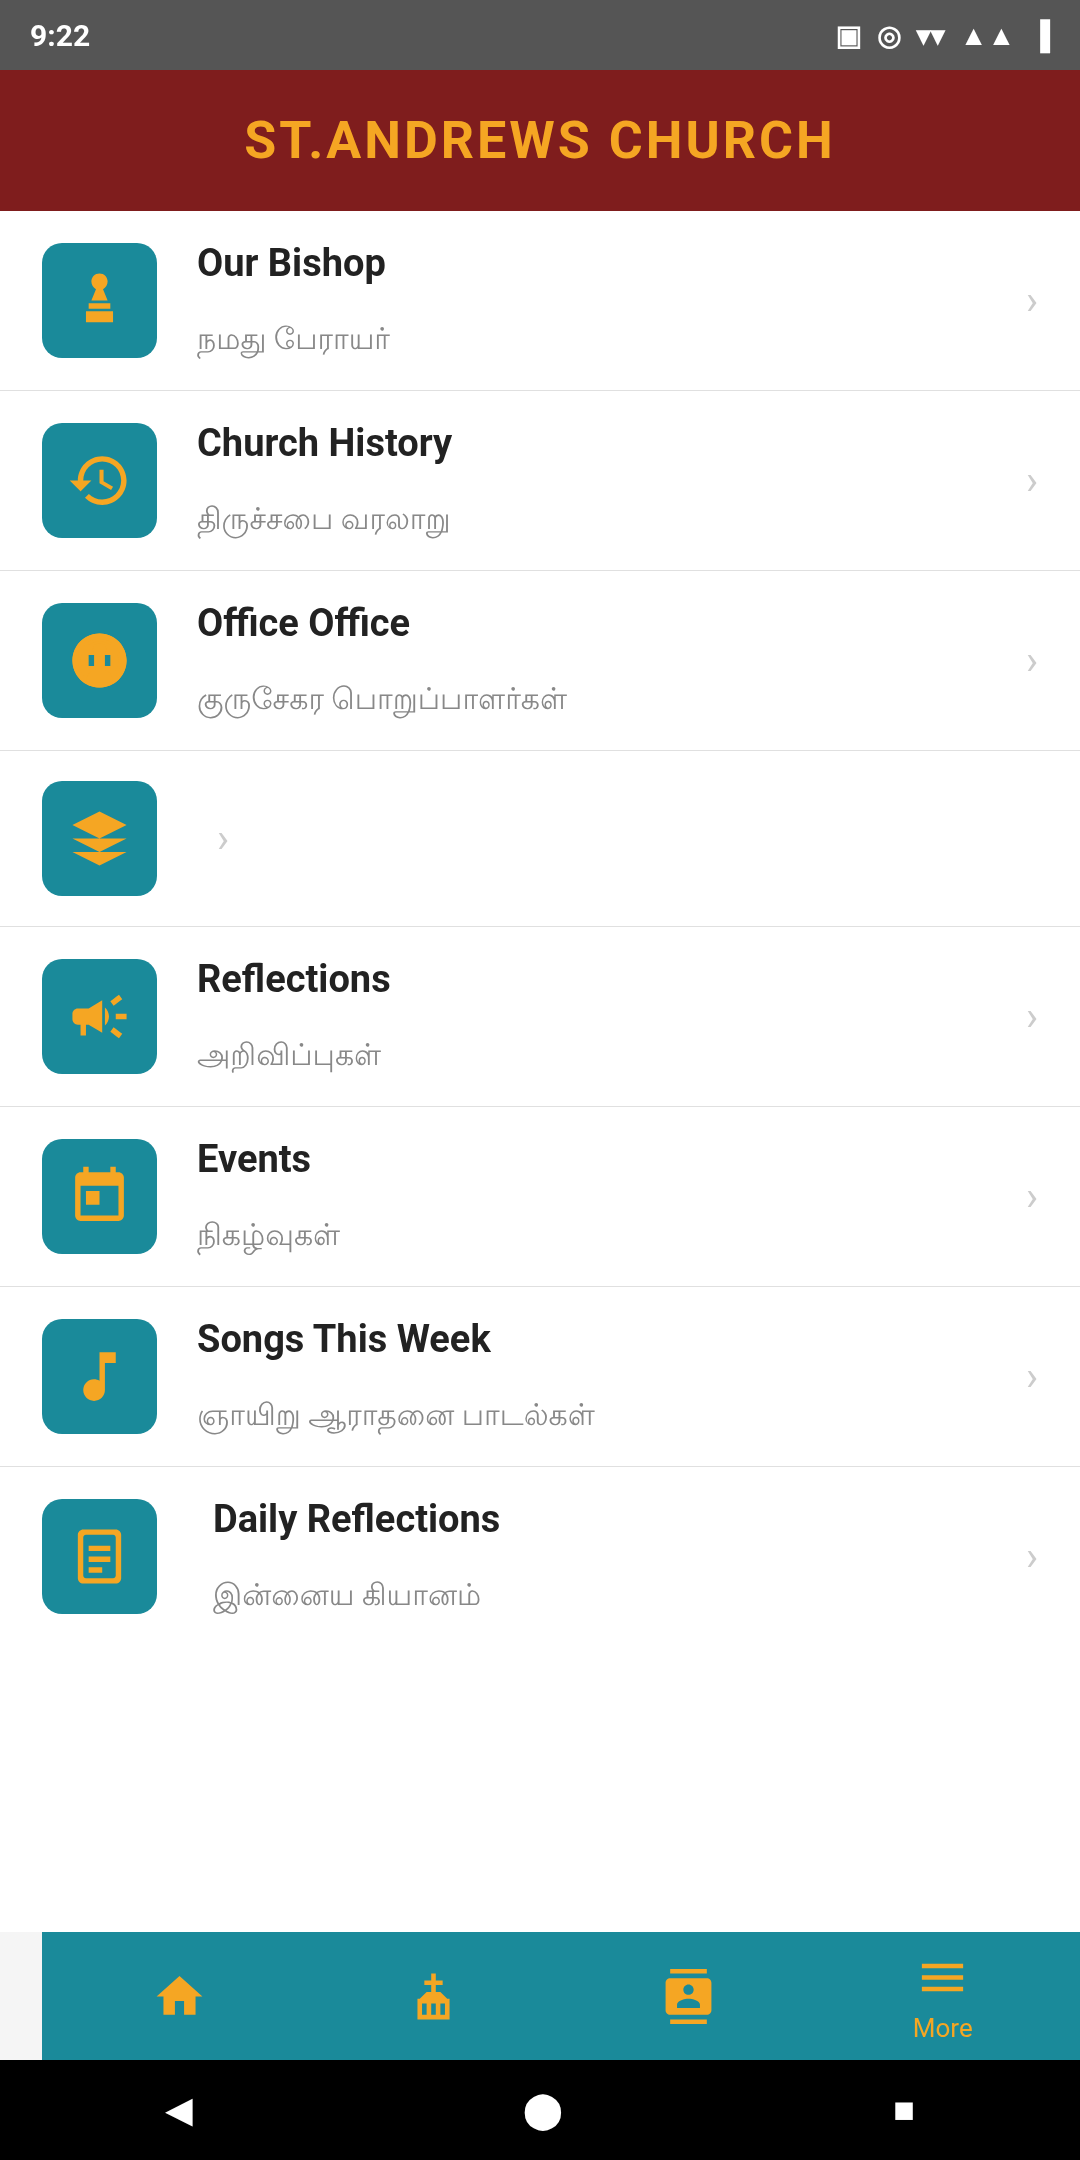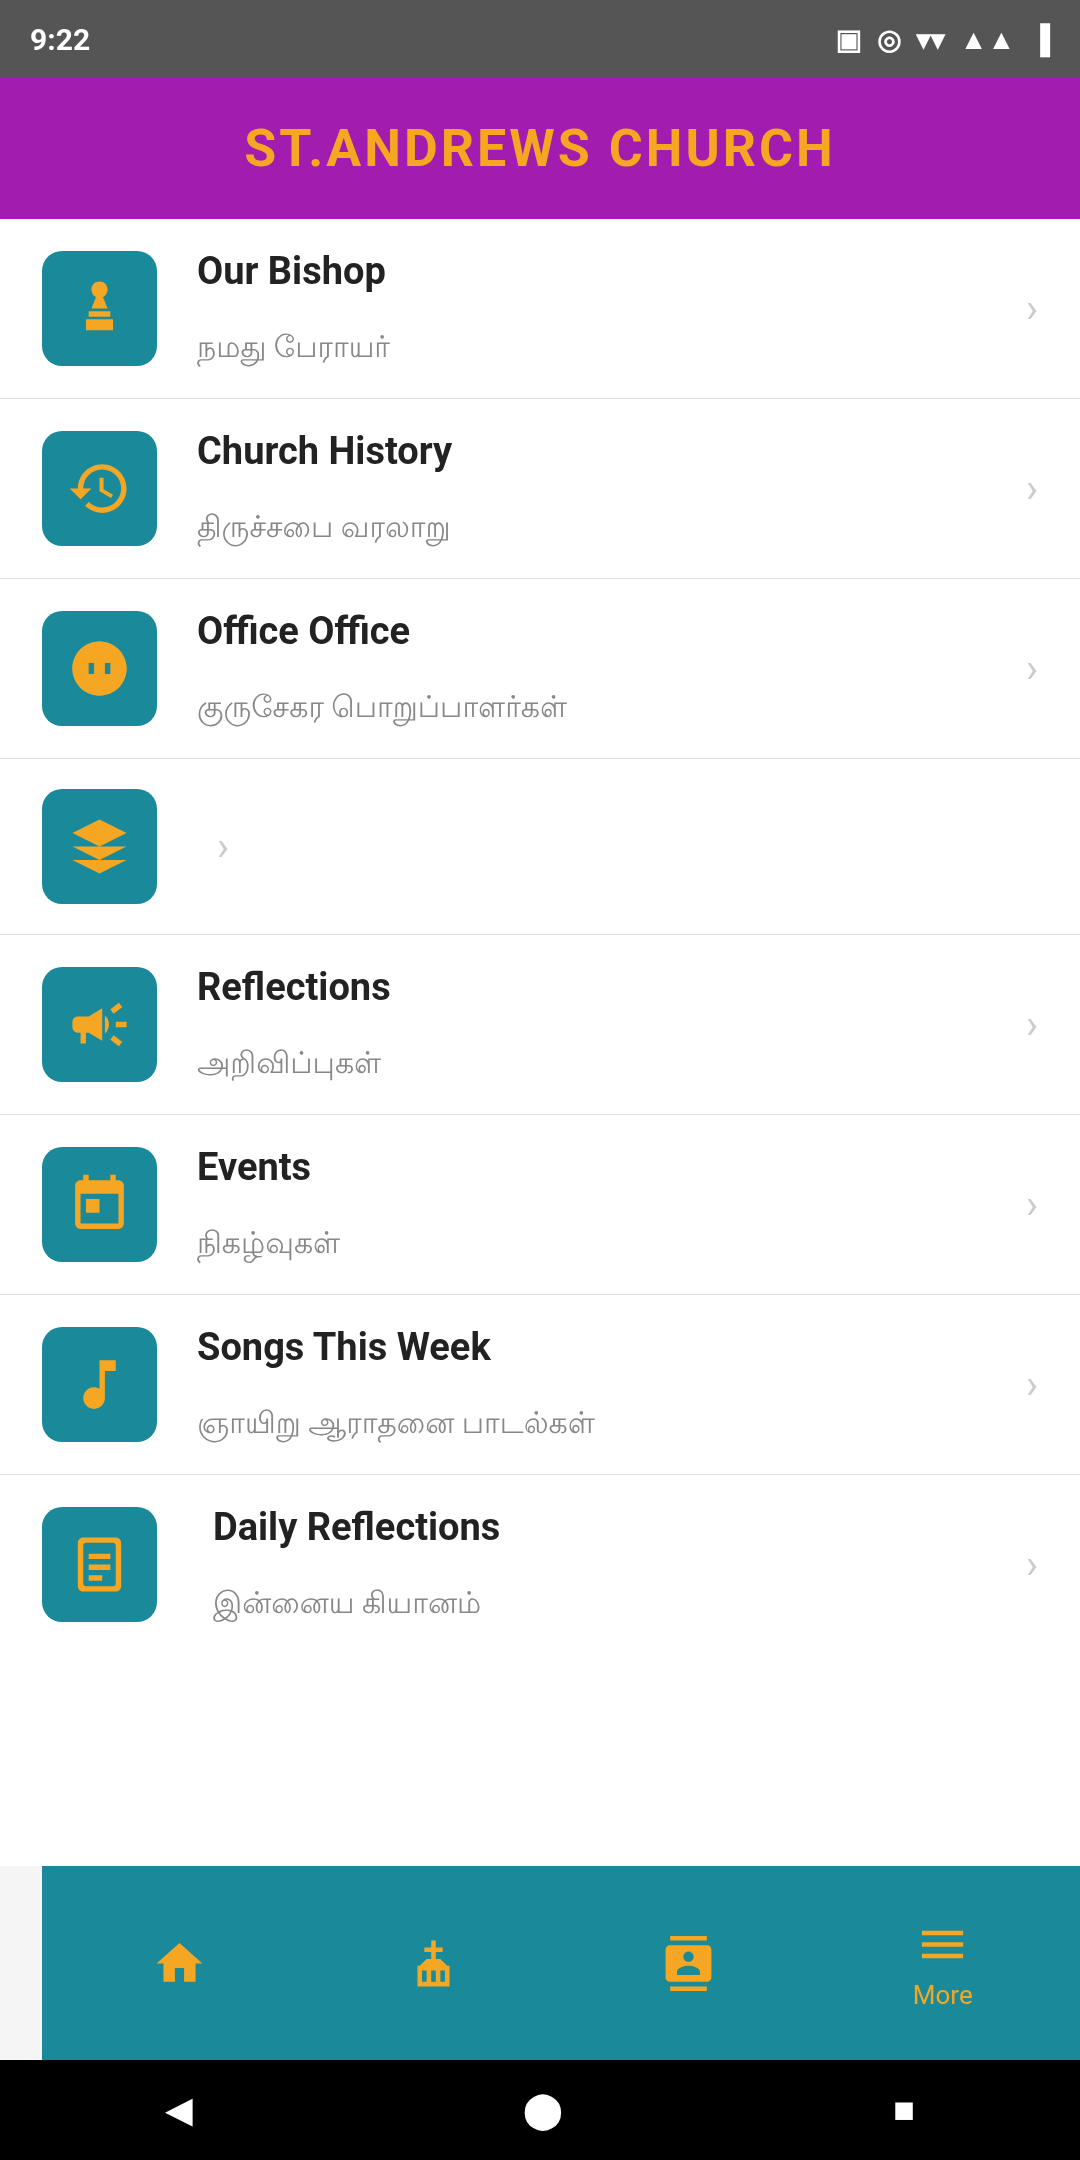--- a/index.html
+++ b/index.html
@@ -15,36 +15,36 @@
     }
 
     
     .status-bar {
       background: #555;
       color: white;
       display: flex;
       justify-content: space-between;
       align-items: center;
       padding: 0 30px;
-      height: 78px;
+      height: 70px;
       font-size: 30px;
       font-weight: bold;
     }
     .status-bar-right {
       display: flex;
       gap: 15px;
       align-items: center;
     }
     .status-icon {
       font-size: 28px;
     }
 
     
     .app-header {
-      background: #a21caf;
+      background: #7f1d1d;
       padding: 40px 20px;
       text-align: center;
     }
     .app-title {
       color: #f5a623;
       font-size: 52px;
       font-weight: bold;
       letter-spacing: 3px;
     }
 
@@ -99,21 +99,21 @@
     .menu-chevron {
       color: #ccc;
       font-size: 40px;
       margin-left: 20px;
     }
 
     
     .bottom-nav {
       background: #1a8a9a;
       display: flex;
-      height: 194px;
+      height: 128px;
       align-items: center;
       justify-content: space-around;
       padding: 0 10px;
       margin-left: 42px;
     }
     .nav-item {
       display: flex;
       flex-direction: column;
       align-items: center;
       justify-content: center;

